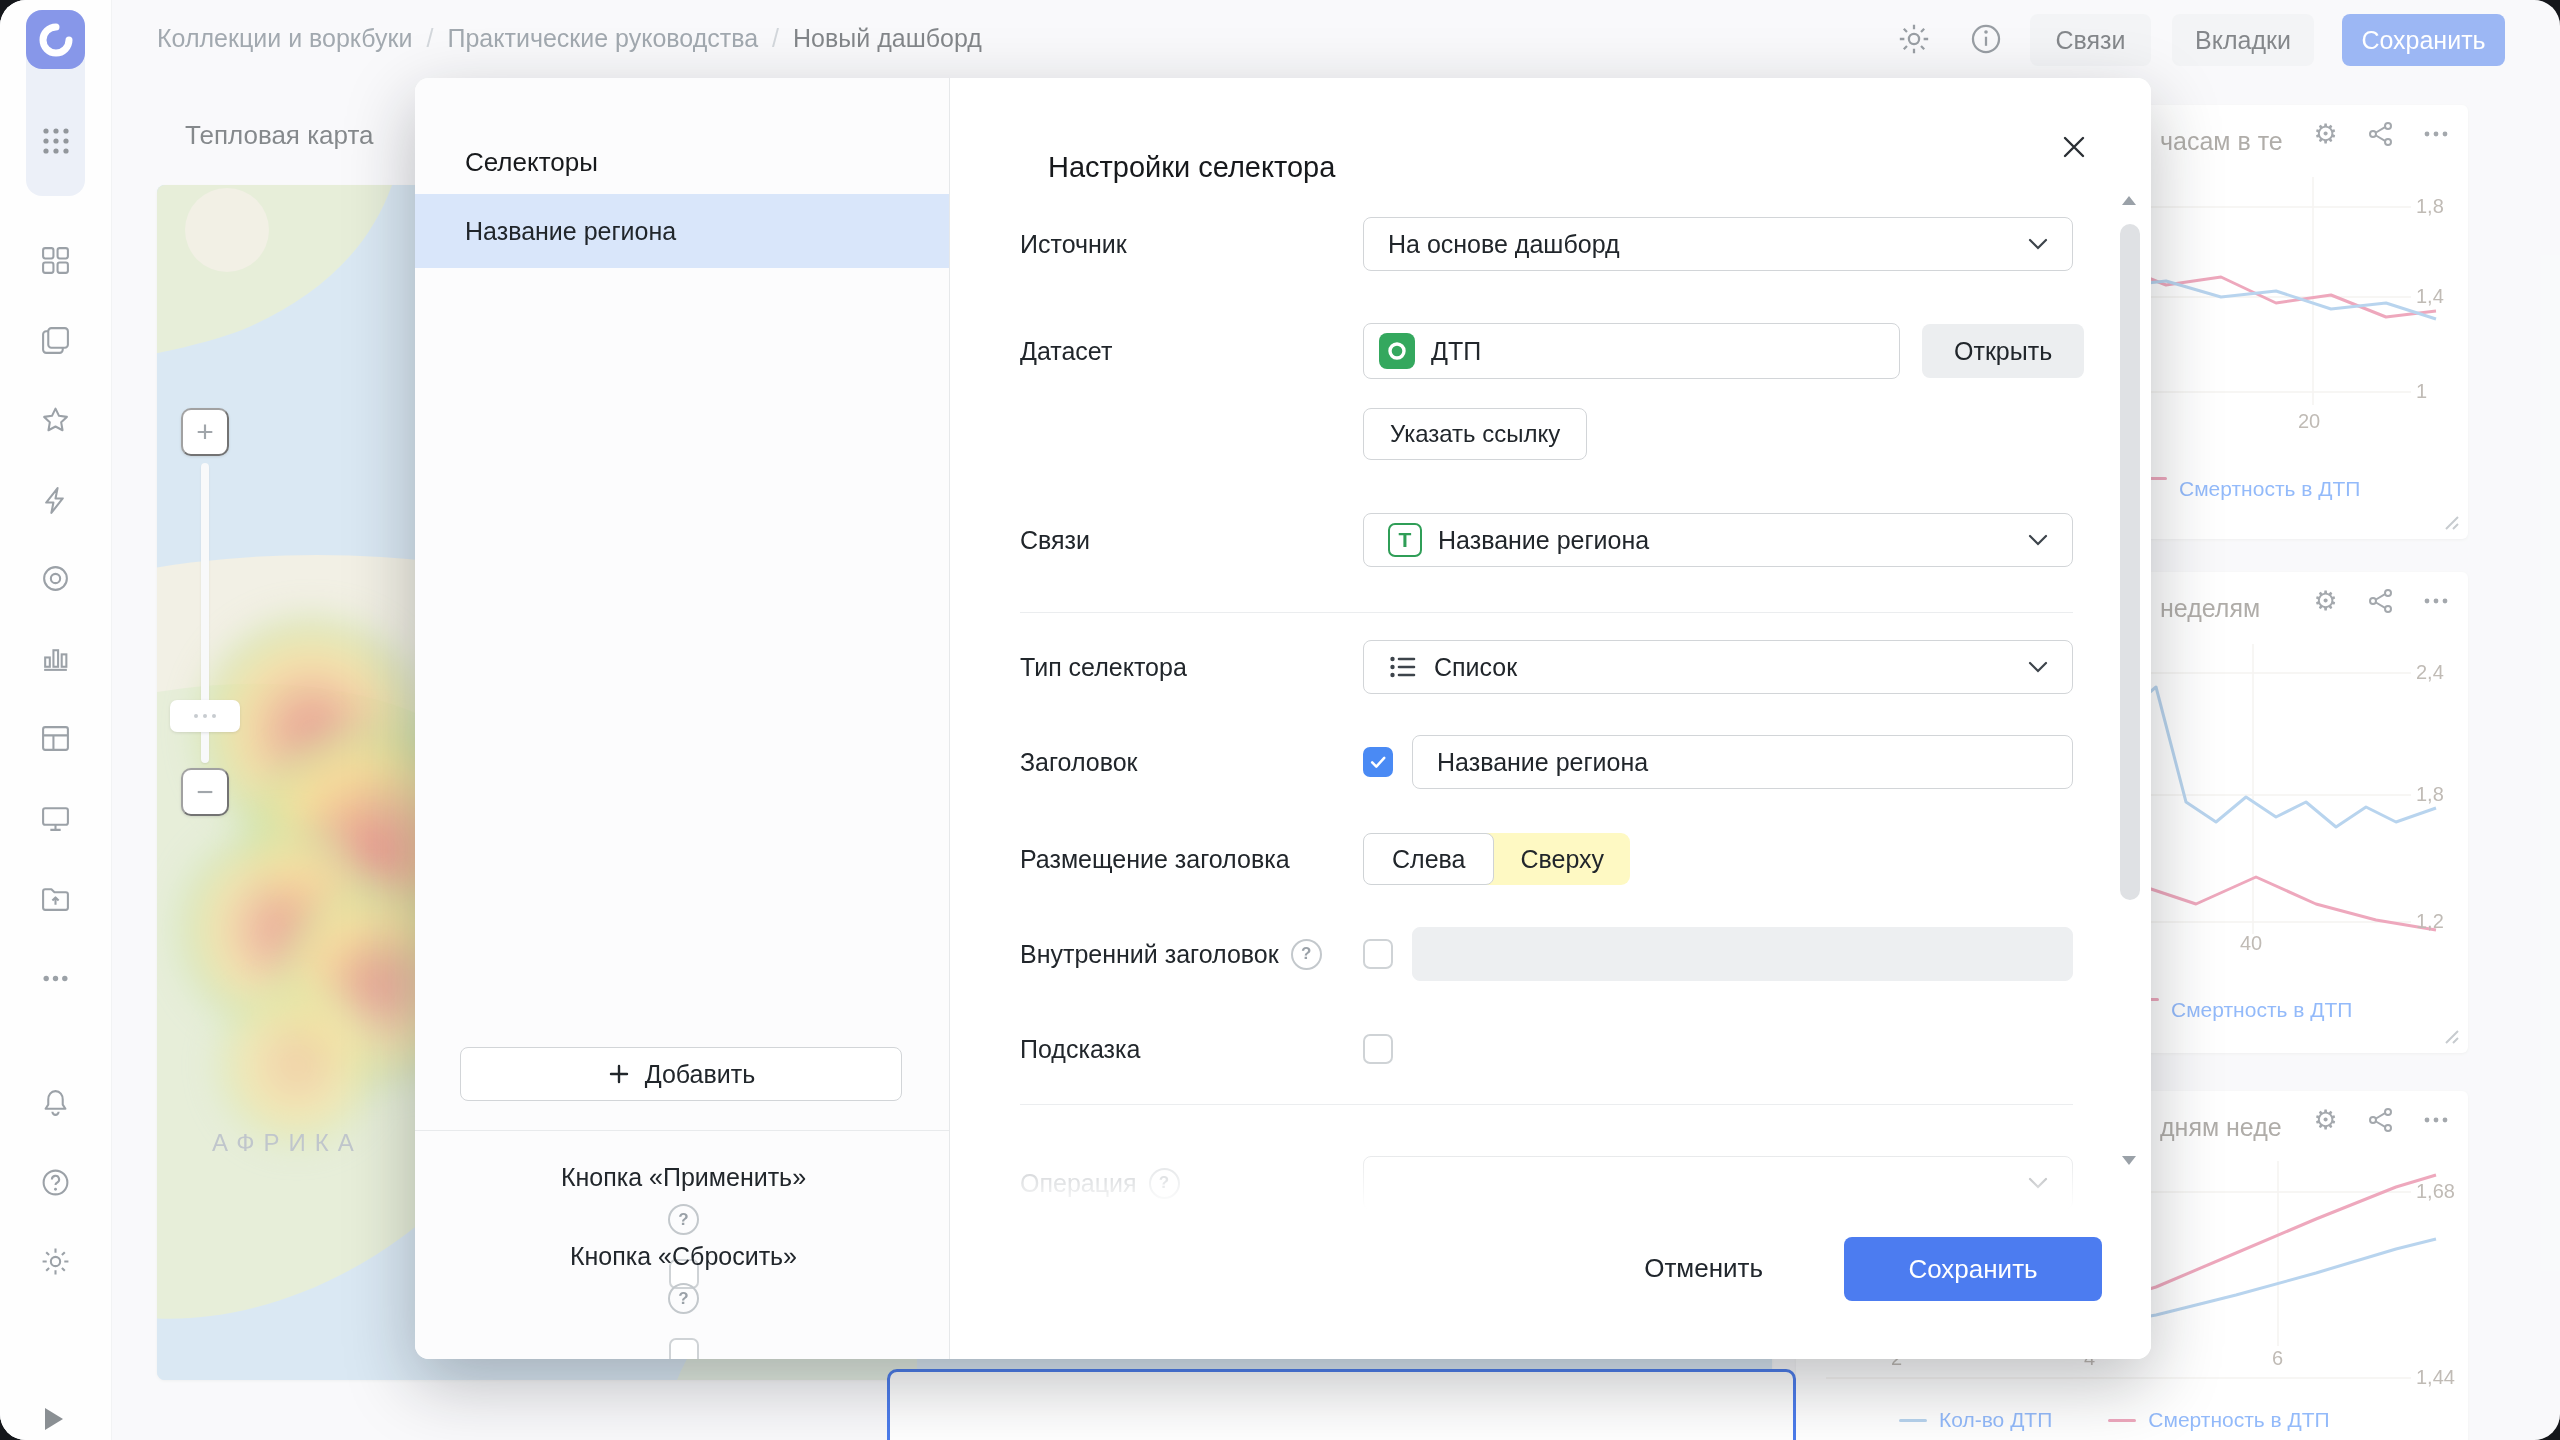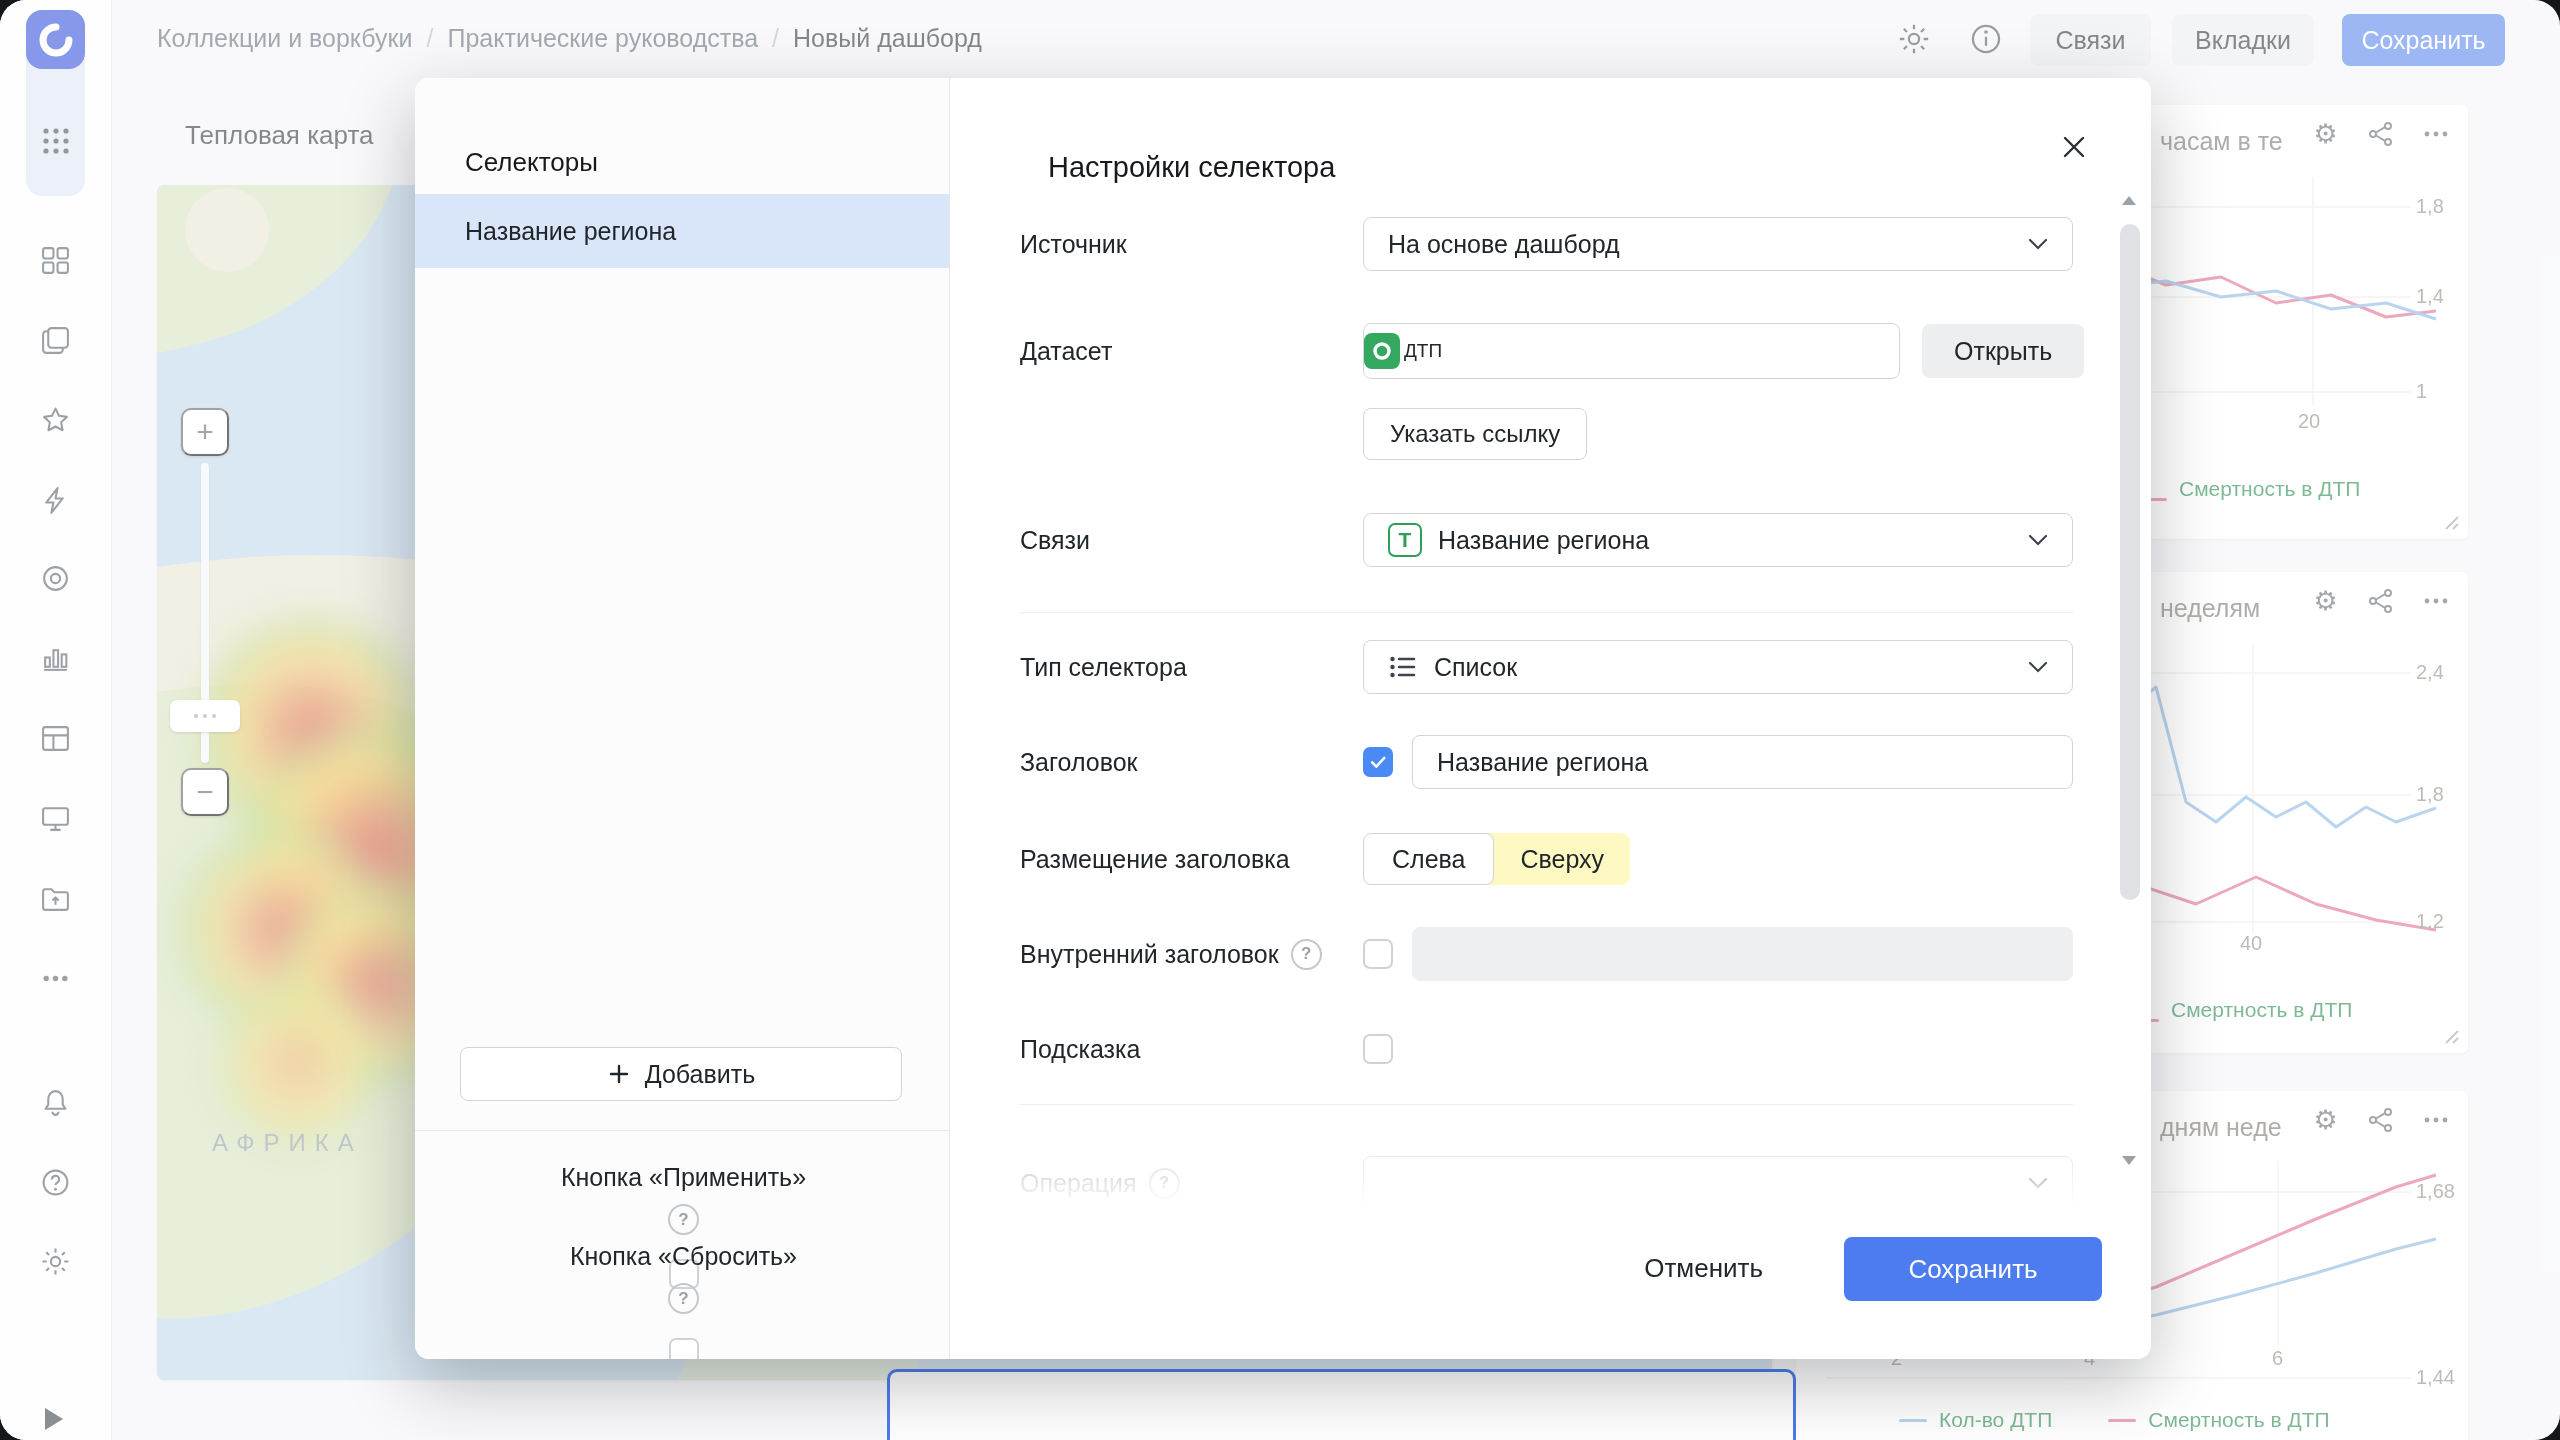--- a/index.html
+++ b/index.html
@@ -36,21 +36,21 @@
   .zoom-btn{position:absolute;left:24px;width:48px;height:48px;background:#fff;border-radius:10px;box-shadow:0 1px 3px rgba(0,0,0,.2);display:flex;align-items:center;justify-content:center;font-size:30px;color:#555e66;}
   .zoom-track{position:absolute;left:44px;top:278px;width:8px;height:300px;background:#f2f4f6;border-radius:4px;box-shadow:0 1px 2px rgba(0,0,0,.15);}
   .zoom-handle{position:absolute;left:13px;top:515px;width:70px;height:32px;background:#fff;border-radius:7px;box-shadow:0 1px 3px rgba(0,0,0,.2);display:flex;align-items:center;justify-content:center;gap:5px;}
   .zoom-handle i{width:4px;height:4px;border-radius:50%;background:#9aa2aa;}
   .chart-card{position:absolute;left:1796px;width:672px;background:#fff;border-radius:6px;box-shadow:0 1px 3px rgba(0,0,0,.07);}
   .chart-title{position:absolute;left:364px;top:22px;font-size:25px;color:#6f6a63;white-space:nowrap;}
   .chart-icons{position:absolute;right:18px;top:14px;display:flex;gap:26px;align-items:center;color:#59626b;}
   .chart-icons .ci{width:29px;height:29px;display:flex;align-items:center;justify-content:center;font-size:27px;}
   .ytick{position:absolute;left:620px;width:48px;font-size:20px;color:#8c8379;}
   .xtick{position:absolute;font-size:20px;color:#8c8379;}
-  .legend{position:absolute;display:flex;gap:12px;align-items:flex-end;font-size:21px;color:#15803d;white-space:nowrap;}
+  .legend{position:absolute;display:flex;gap:12px;align-items:flex-start;font-size:21px;color:#3b82f6;white-space:nowrap;}
   .legend .dash{width:28px;height:3px;border-radius:2px;}
   .grip{position:absolute;right:8px;bottom:8px;width:20px;height:20px;}
   .dash-widget{position:absolute;left:887px;top:1369px;width:903px;height:110px;background:#fff;border:3px solid #4c7ceb;border-radius:10px;z-index:45;}
 
   
   .dim{position:absolute;inset:0;background:rgba(255,255,255,.45);z-index:40;}
 
   
   .modal{position:absolute;left:415px;top:78px;width:1736px;height:1281px;background:#fff;border-radius:14px;
     box-shadow:0 24px 70px rgba(20,26,34,.28);z-index:50;display:flex;overflow:hidden;}
@@ -75,22 +75,22 @@
   .form-row{position:absolute;left:70px;right:78px;display:flex;align-items:center;}
   .form-label{width:343px;flex:none;font-size:25px;color:#21262b;display:flex;align-items:center;gap:12px;}
   .control{flex:1;display:flex;align-items:center;}
   .select{flex:1;height:54px;border:1px solid #d2d5d8;border-radius:8px;background:#fff;display:flex;align-items:center;
     padding:0 24px;box-sizing:border-box;font-size:25px;gap:16px;}
   .select .sp{flex:1;}
   .chev{width:20px;height:12px;flex:none;}
   .text-input{height:54px;border:1px solid #d2d5d8;border-radius:8px;background:#fff;font-size:25px;color:#21262b;
     padding:0 24px;box-sizing:border-box;font-family:inherit;outline:none;width:100%;}
   .text-input:disabled{background:#edeff1;border-color:#edeff1;}
-  .ds-box{width:537px;height:56px;border:1px solid #d2d5d8;border-radius:8px;display:flex;align-items:center;gap:4px;
-    padding:0 0;box-sizing:border-box;font-size:19px;flex:none;}
+  .ds-box{width:537px;height:56px;border:1px solid #d2d5d8;border-radius:8px;display:flex;align-items:center;gap:16px;
+    padding:0 15px;box-sizing:border-box;font-size:25px;flex:none;}
   .ds-ic{width:36px;height:36px;border-radius:8px;background:#34a85e;display:flex;align-items:center;justify-content:center;flex:none;}
   .open-btn{margin-left:22px;height:54px;padding:0 32px;border-radius:8px;background:#eceef0;font-size:25px;display:flex;align-items:center;}
   .link-btn{position:absolute;left:413px;top:330px;height:50px;padding:0 26px;border:1px solid #d2d5d8;border-radius:8px;
     background:#fff;font-size:24px;display:flex;align-items:center;}
   .hdiv{position:absolute;left:70px;right:78px;height:1px;background:#ebedef;}
   .field-ic{width:34px;height:34px;border:2px solid #2f9e57;border-radius:7px;color:#2f9e57;font-weight:bold;font-size:21px;
     display:flex;align-items:center;justify-content:center;box-sizing:border-box;flex:none;}
   .type-ic{width:30px;height:30px;flex:none;color:#3d444b;}
   .seg{display:flex;align-items:center;}
   .seg-on{height:52px;padding:0 28px;display:flex;align-items:center;font-size:25px;background:#fff;border:1px solid #cfd3d6;border-radius:8px;z-index:1;box-sizing:border-box;}

